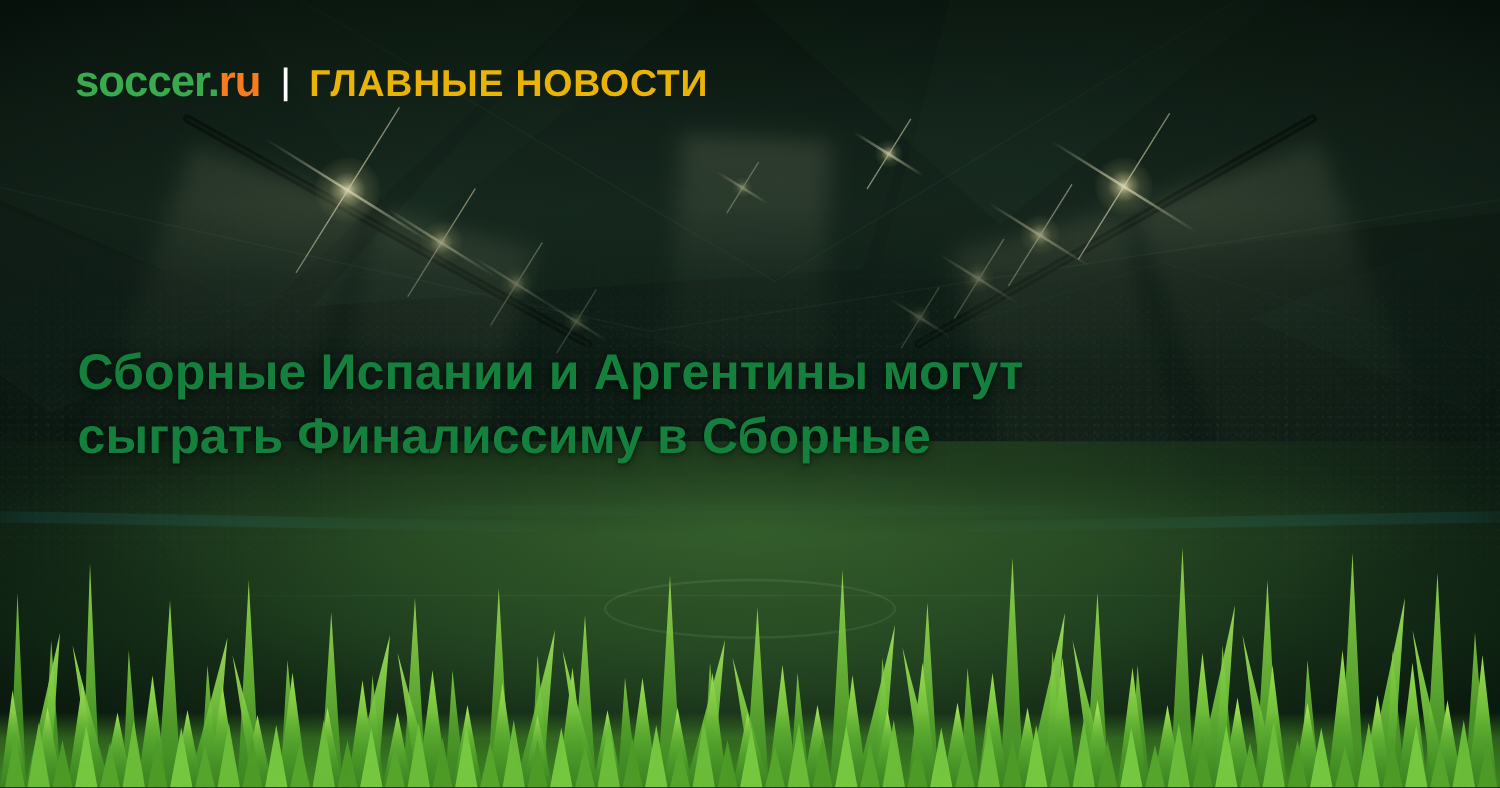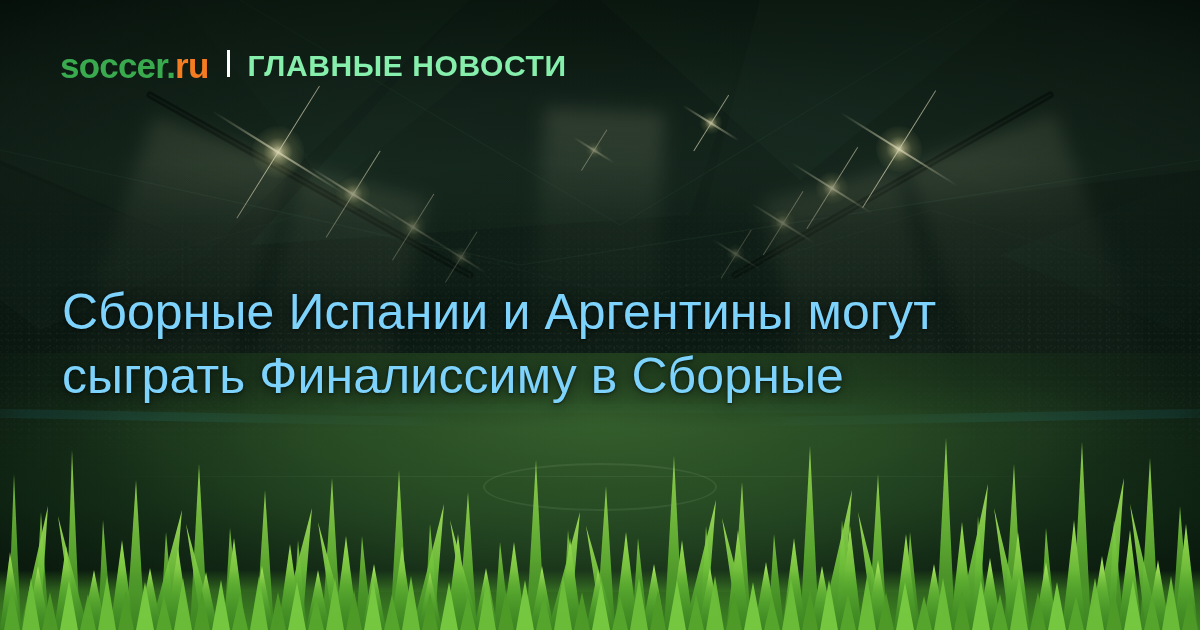--- a/index.html
+++ b/index.html
@@ -195,21 +195,21 @@
     height: 210px;
   }
   .grass svg { display: block; width: 100%; height: 100%; }
 
   
   .header {
     position: absolute;
     top: 48px;
     left: 60px;
     display: flex;
-    align-items: center;
+    align-items: flex-end;
     gap: 0;
     z-index: 6;
   }
   .logo {
     font-size: 35px;
     font-weight: bold;
     letter-spacing: -0.8px;
     line-height: 1;
     white-space: nowrap;
   }
@@ -220,38 +220,38 @@
   .header-sep {
     display: inline-block;
     width: 3px;
     height: 27px;
     background: #ffffff;
     margin: 0 17px 0 19px;
     position: relative;
     top: -2px;
   }
   .header-label {
-    color: #86efac;
+    color: #eab308;
     font-size: 30px;
     font-weight: bold;
     letter-spacing: 0.6px;
     line-height: 1;
     white-space: nowrap;
   }
 
   
   .headline {
     position: absolute;
     left: 62px;
     top: 246px;
     width: 1090px;
     z-index: 6;
-    color: #7dd3fc;
-    font-size: 50px;
-    font-weight: normal;
+    color: #15803d;
+    font-size: 40px;
+    font-weight: bold;
     line-height: 1.28;
     letter-spacing: 0.1px;
     text-shadow: 0 2px 14px rgba(0,0,0,0.55), 0 1px 3px rgba(0,0,0,0.5);
   }
   .headline .ln { display: block; white-space: nowrap; }
 </style>
 </head>
 <body>
 
 <div class="share-card">

